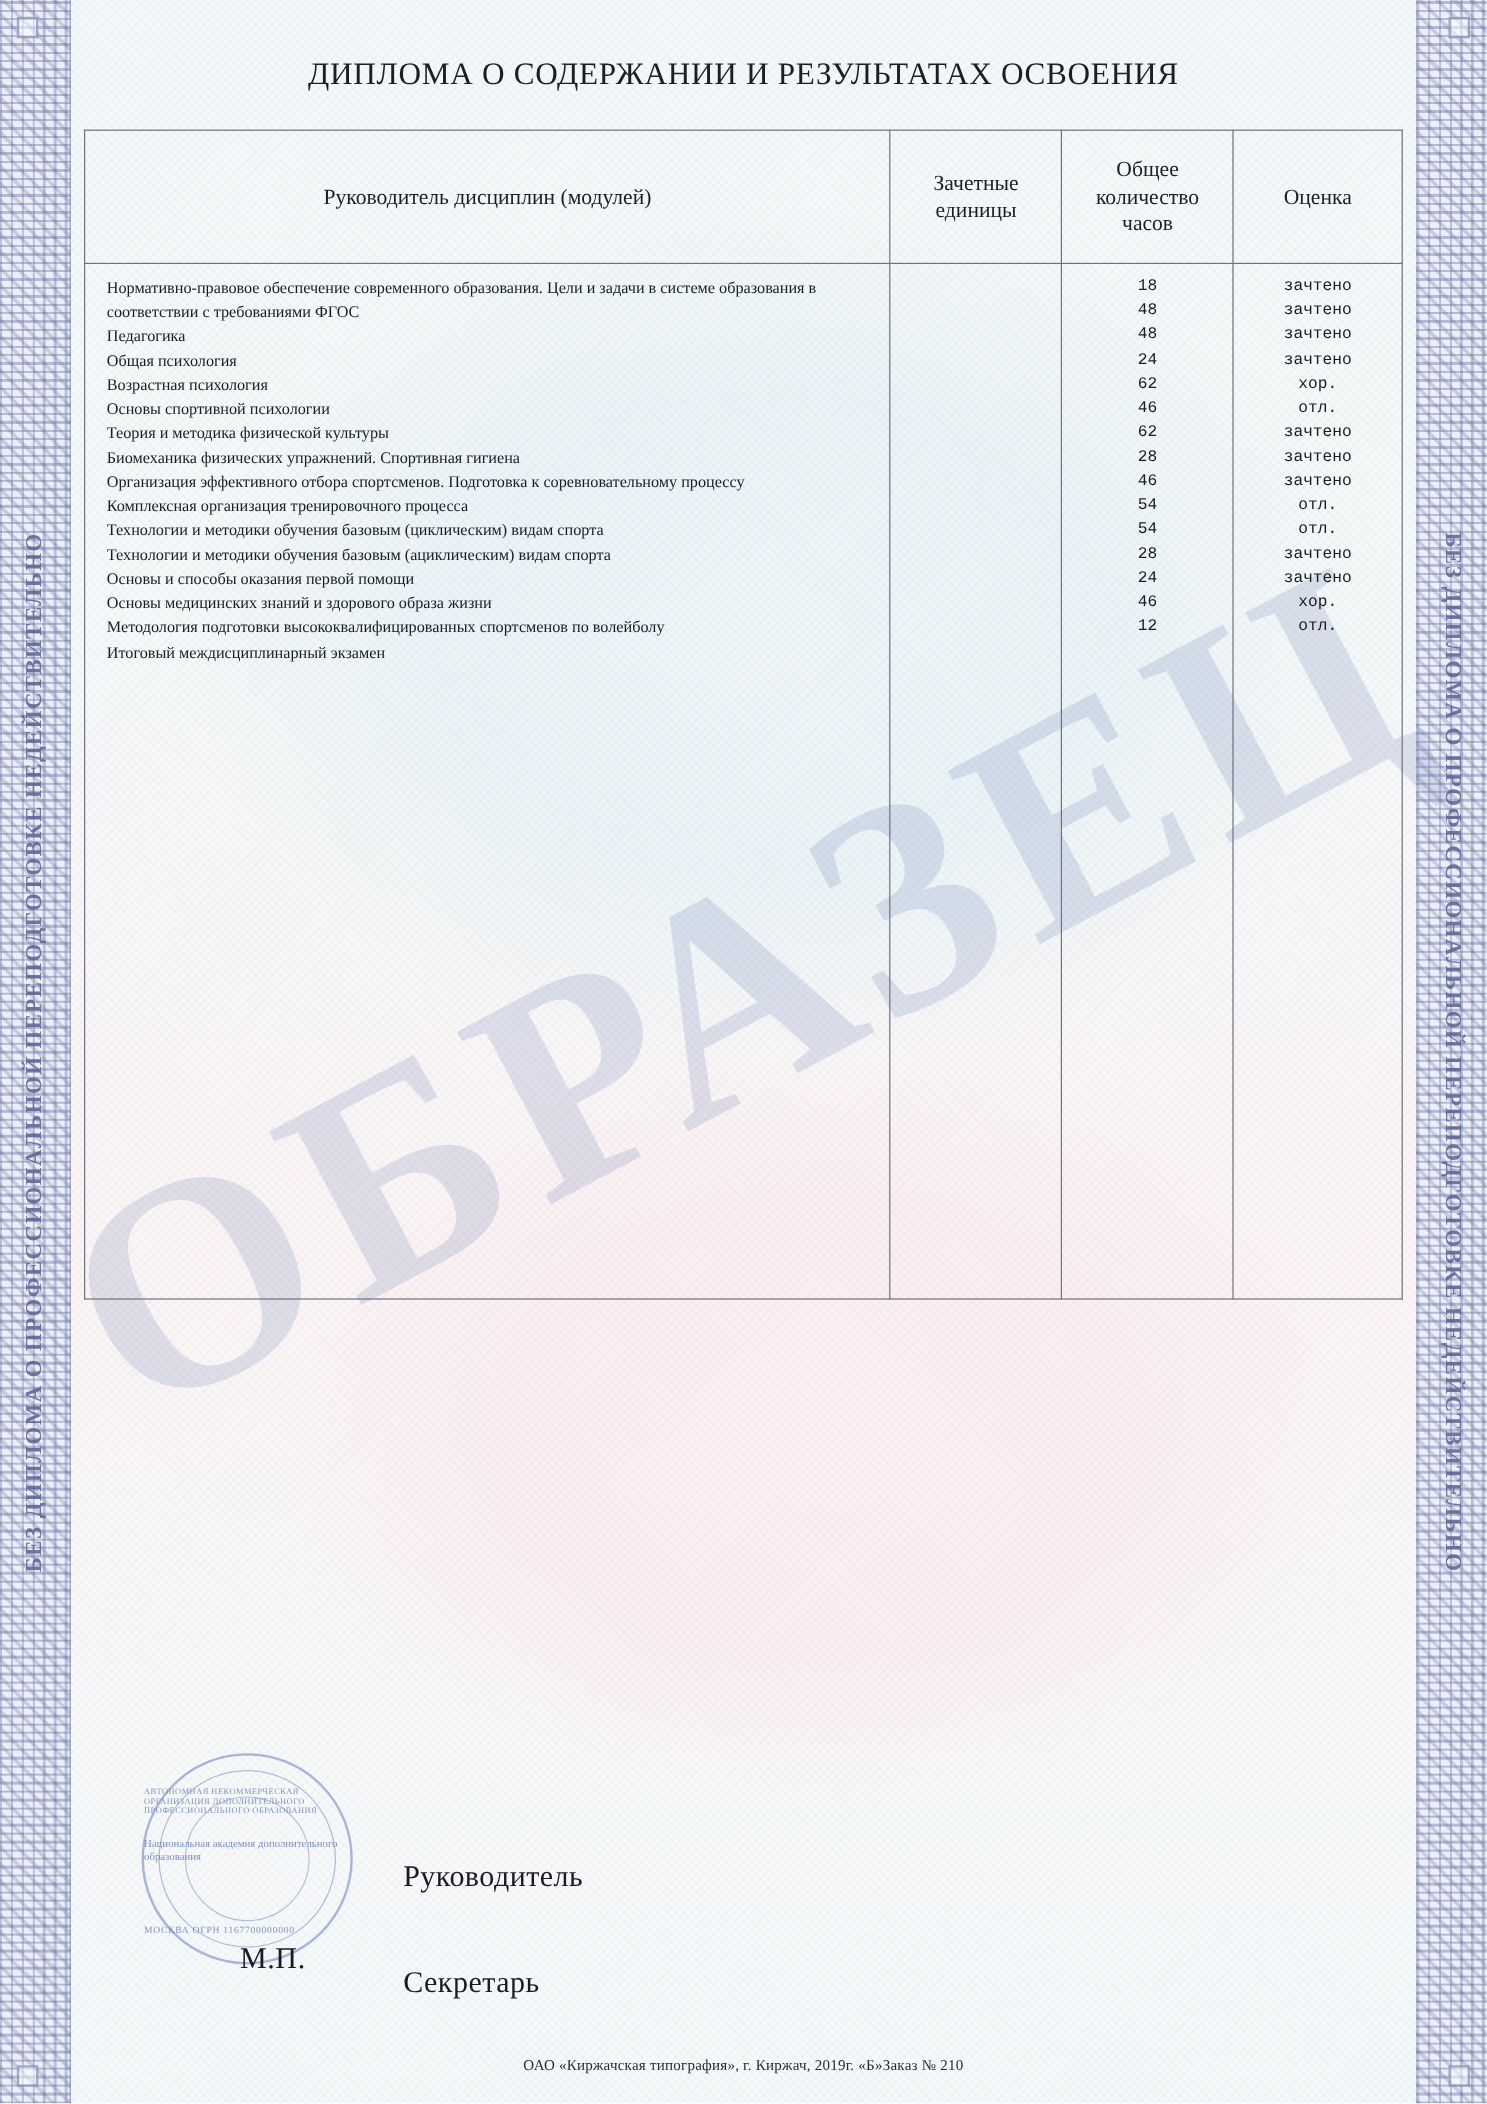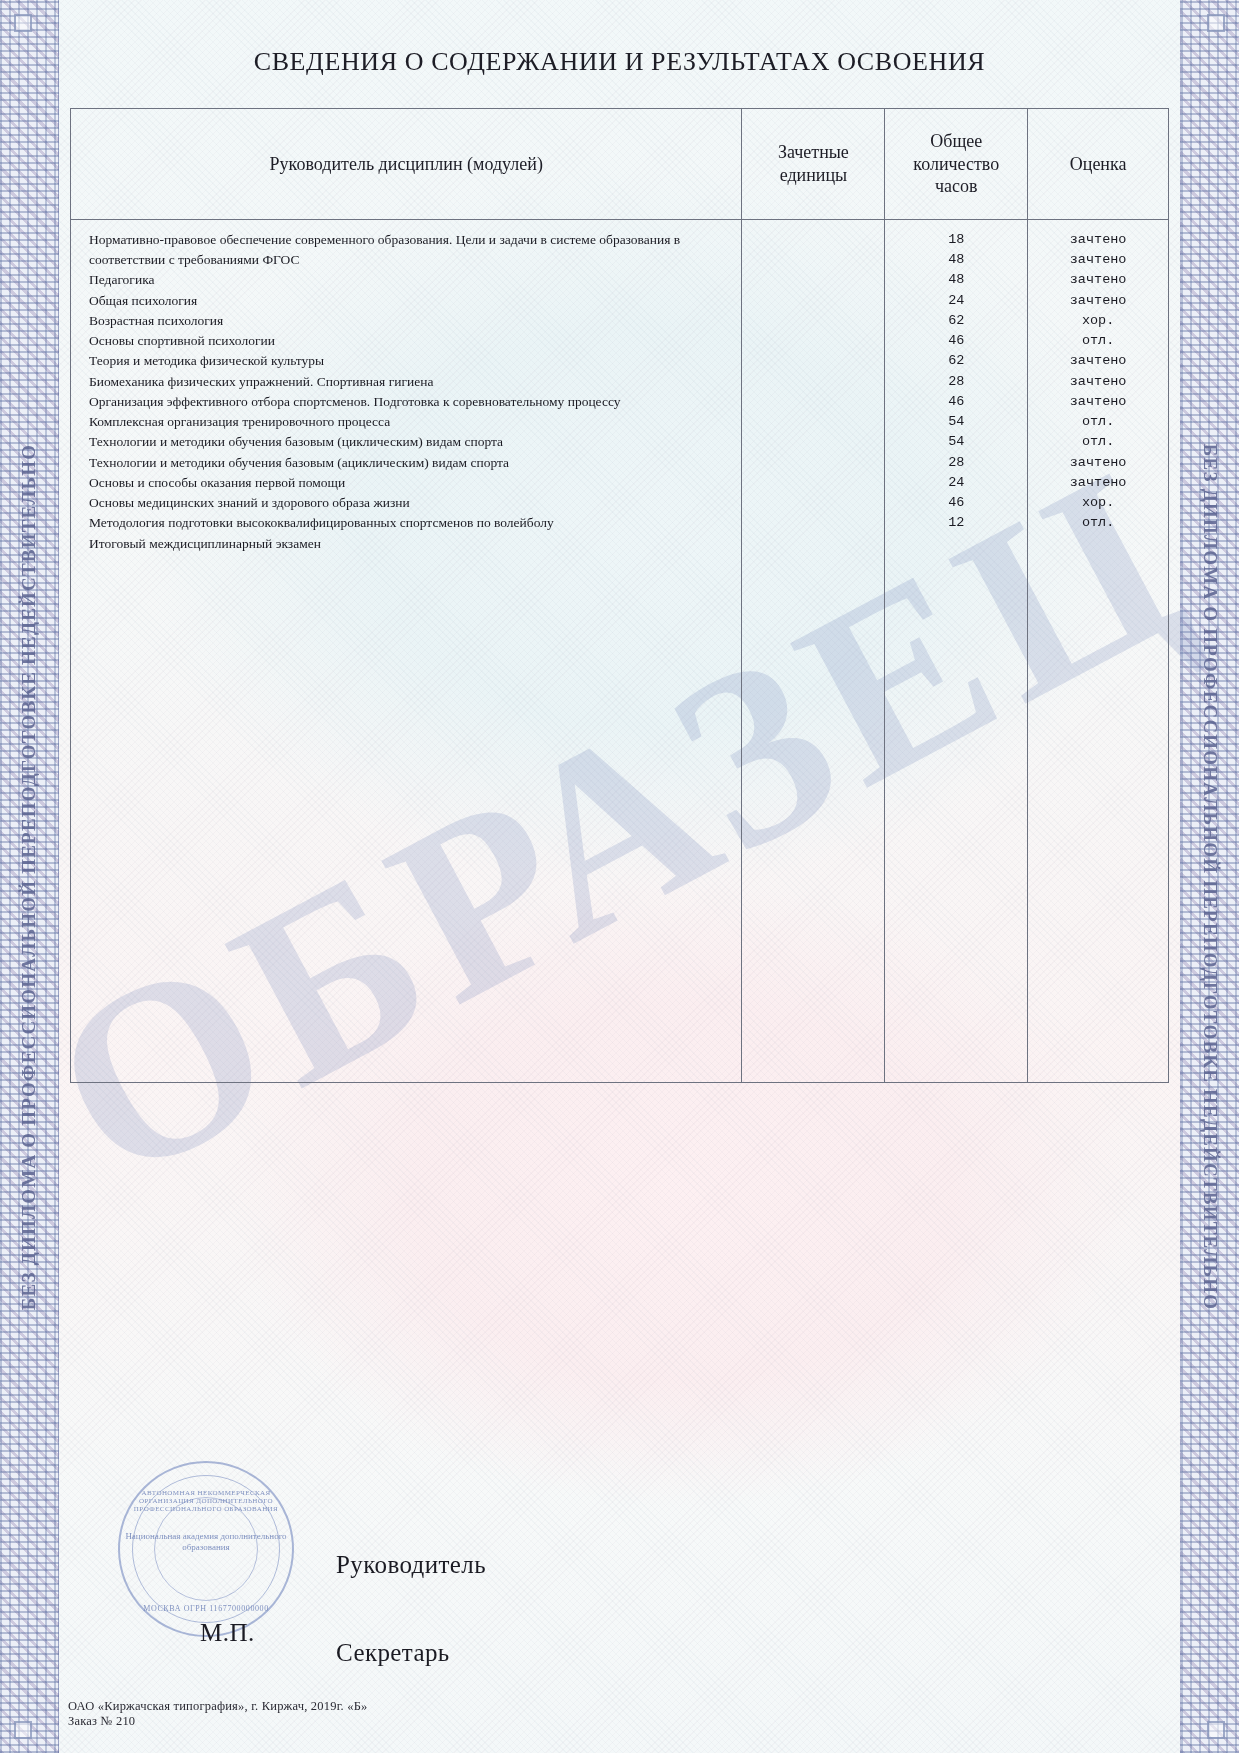--- a/index.html
+++ b/index.html
@@ -188,21 +188,20 @@
   .stamp::after {
     content: "";
     position: absolute;
     left: 34px; top: 34px; right: 34px; bottom: 34px;
     border-radius: 50%;
     border: 1px solid rgba(80,105,175,0.45);
   }
   .stamp-text-top, .stamp-text-mid, .stamp-text-bot {
     position: absolute;
     left: 0; right: 0;
-    text-align: center;
     color: rgba(70,95,165,0.8);
     font-family: "Liberation Serif", serif;
   }
   .stamp-text-top { top: 26px; font-size: 7px; letter-spacing: 0.4px; }
   .stamp-text-mid { top: 68px; font-size: 9px; line-height: 1.25; }
   .stamp-text-bot { bottom: 22px; font-size: 8px; letter-spacing: 0.6px; }
 
   .mp {
     position: absolute;
     left: 98px;
@@ -229,21 +228,20 @@
   .footer {
     position: absolute;
     left: 10px;
     right: 10px;
     bottom: 24px;
     display: flex;
     justify-content: center;
     font-size: 12.5px;
     color: #2a2a33;
     letter-spacing: 0.2px;
-    flex-direction: column;
   }
 </style>
 </head>
 <body>
 
 <div class="page">
 
   <div class="side-border left">
     <div class="corner-mark" style="left:14px; top:14px;"></div>
     <div class="corner-mark" style="left:14px; bottom:14px;"></div>
@@ -254,21 +252,21 @@
     <div class="corner-mark" style="right:14px; top:14px;"></div>
     <div class="corner-mark" style="right:14px; bottom:14px;"></div>
     <div class="side-text">БЕЗ ДИПЛОМА О ПРОФЕССИОНАЛЬНОЙ ПЕРЕПОДГОТОВКЕ НЕДЕЙСТВИТЕЛЬНО</div>
   </div>
 
   <div class="watermark">ОБРАЗЕЦ</div>
 
   <div class="content">
 
     <div class="doc-title">
-      <div>СВЕДЕНИЯ О СОДЕРЖАНИИ И РЕЗУЛЬТАТАХ ОСВОЕНИЯ</div>
+      <div>ДИПЛОМА О СОДЕРЖАНИИ И РЕЗУЛЬТАТАХ ОСВОЕНИЯ</div>
     </div>
 
     <table class="disciplines">
       <thead>
         <tr>
           <th class="col-name">Руководитель дисциплин (модулей)</th>
           <th class="col-units">
             <div>Зачетные</div>
             <div>единицы</div>
           </th>

